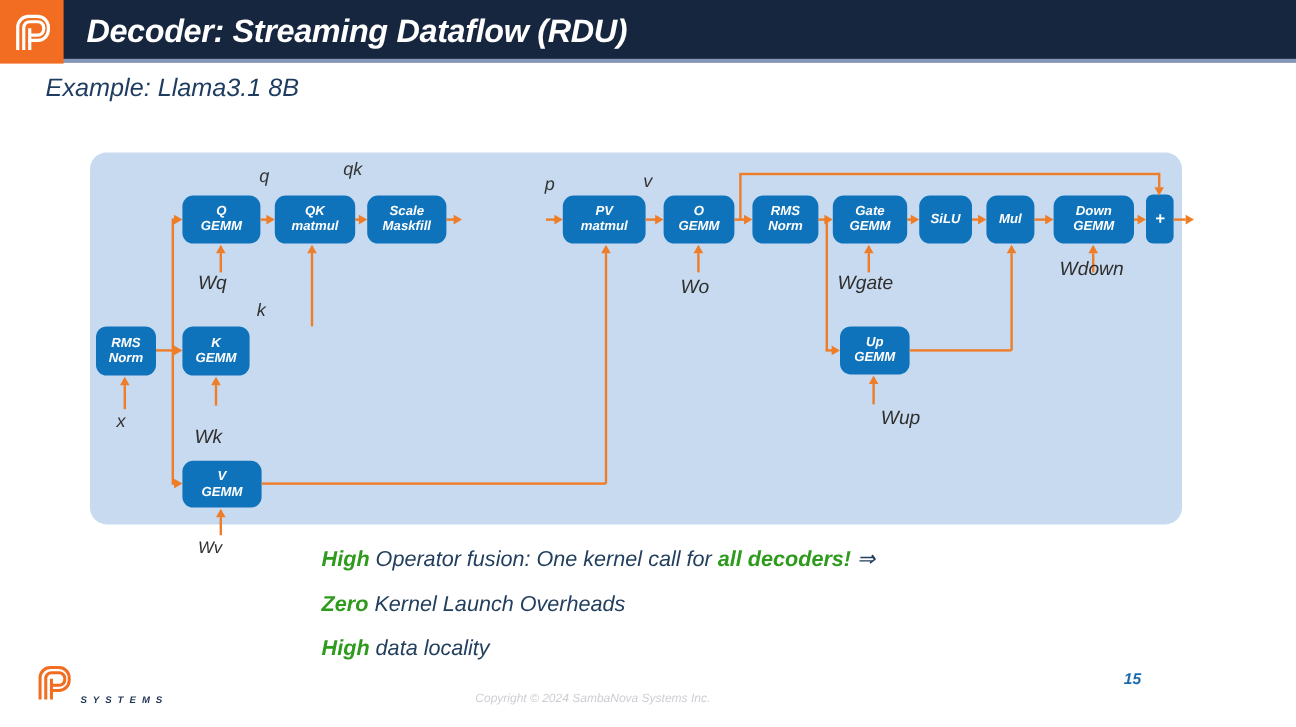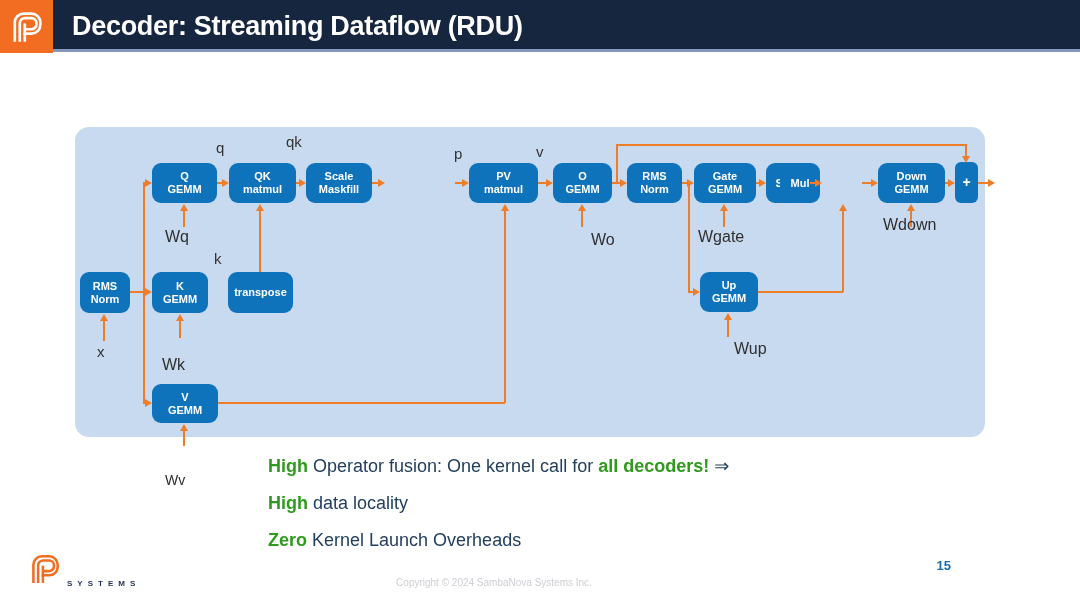--- a/index.html
+++ b/index.html
@@ -1,18 +1,18 @@
 <!DOCTYPE html>
 <html><head>
 <meta charset="utf-8">
 <style>
   * { margin:0; padding:0; box-sizing:border-box; }
   html,body { width:1080px; height:606px; }
   body { font-family:"Liberation Sans", sans-serif; background:#ffffff; position:relative; overflow:hidden; }
-  #slide { position:absolute; inset:0; width:988px; height:606px; background:#fff; }
+  #slide { position:absolute; inset:0; width:988px; height:606px; background:#fff;font-style:italic; }
 
   
   .topbar { position:absolute; left:0; top:0; width:1080px; height:52px;
             background:#16263e; border-bottom:3px solid #8496ba; }
   .logo-sq { position:absolute; left:0; top:0; width:53px; height:53px; background:#f26d21;
              display:flex; align-items:center; justify-content:center; z-index:2; }
   .title { position:absolute; left:72px; top:0; height:52px; line-height:52px;
            color:#ffffff; font-size:27px; font-weight:bold; letter-spacing:-0.3px; }
 
   .subtitle { position:absolute; left:38px; top:62px; font-size:21px; color:#1e3c5f; }
@@ -66,48 +66,48 @@
     <svg width="40" height="40" viewBox="0 0 36 36">
       <g fill="none" stroke="#ffffff" stroke-width="2.4" stroke-linecap="square">
         <path d="M7 30 V14 a8 8 0 0 1 8 -8 h7 a8 8 0 0 1 8 8 v2 a8 8 0 0 1 -8 8 h-6"></path>
         <path d="M11.5 30 V14.5 a4.5 4.5 0 0 1 4.5 -4.5 h6 a4.5 4.5 0 0 1 4.5 4.5 v1 a4.5 4.5 0 0 1 -4.5 4.5 h-5"></path>
         <path d="M16 30 V16"></path>
       </g>
     </svg>
   </div>
   <div class="title">Decoder: Streaming Dataflow (RDU)</div>
 
+  <div class="subtitle">Example: Llama3.1 8B</div>
 
   <div class="panel"></div>
 
   <div class="node" style="left:152px;top:163px;width:65px;height:40px">Q
 GEMM</div>
   <div class="node" style="left:229px;top:163px;width:67px;height:40px">QK
 matmul</div>
   <div class="node" style="left:306px;top:163px;width:66px;height:40px">Scale
 Maskfill</div>
   <div class="node" style="left:469px;top:163px;width:69px;height:40px">PV
 matmul</div>
   <div class="node" style="left:553px;top:163px;width:59px;height:40px">O
 GEMM</div>
   <div class="node" style="left:627px;top:163px;width:55px;height:40px">RMS
 Norm</div>
   <div class="node" style="left:694px;top:163px;width:62px;height:40px">Gate
 GEMM</div>
   <div class="node" style="left:766px;top:163px;width:44px;height:40px">SiLU</div>
-  <div class="node" style="left:780px;top:163px;width:40px;height:40px">Mul</div>
+  <div class="node" style="left:822px;top:163px;width:40px;height:40px">Mul</div>
   <div class="node" style="left:878px;top:163px;width:67px;height:40px">Down
 GEMM</div>
   <div class="node plus" style="left:955px;top:162px;width:23px;height:41px">+</div>
 
   <div class="node" style="left:80px;top:272px;width:50px;height:41px">RMS
 Norm</div>
   <div class="node" style="left:152px;top:272px;width:56px;height:41px">K
 GEMM</div>
-  <div class="node" style="left:228px;top:272px;width:65px;height:41px">transpose</div>
   <div class="node" style="left:700px;top:272px;width:58px;height:40px">Up
 GEMM</div>
 
   <div class="node" style="left:152px;top:384px;width:66px;height:39px">V
 GEMM</div>
 
   <div class="hl" style="left:217px;top:182px;width:6px"></div>
   <div class="ar" style="left:222px;top:179px"></div>
   <div class="hl" style="left:296px;top:182px;width:4px"></div>
   <div class="ar" style="left:299px;top:179px"></div>
@@ -175,31 +175,31 @@
   <div class="au" style="left:180px;top:424px"></div>
 
   <div class="elabel" style="left:216px;top:139px">q</div>
   <div class="elabel" style="left:286px;top:133px">qk</div>
   <div class="elabel" style="left:454px;top:145px">p</div>
   <div class="elabel" style="left:536px;top:143px">v</div>
   <div class="elabel" style="left:214px;top:250px">k</div>
   <div class="elabel" style="left:97px;top:343px">x</div>
 
   <div class="wlabel" style="left:165px;top:228px">Wq</div>
-  <div class="wlabel" style="left:591px;top:231px">Wo</div>
+  <div class="wlabel" style="left:567px;top:231px">Wo</div>
   <div class="wlabel" style="left:698px;top:228px">Wgate</div>
   <div class="wlabel" style="left:883px;top:216px">Wdown</div>
   <div class="wlabel" style="left:162px;top:356px">Wk</div>
   <div class="wlabel" style="left:734px;top:340px">Wup</div>
-  <div class="wlabel" style="left:165px;top:472px;font-size:14px">Wv</div>
+  <div class="wlabel" style="left:165px;top:448px;font-size:14px">Wv</div>
 
   <div class="takeaways">
     <div><span class="green">High</span><span> Operator fusion: One kernel call for </span><span class="green">all decoders!</span><span> ⇒</span></div>
+    <div><span class="green">Zero</span><span> Kernel Launch Overheads</span></div>
     <div><span class="green">High</span><span> data locality</span></div>
-    <div><span class="green">Zero</span><span> Kernel Launch Overheads</span></div>
   </div>
 
   <div class="f-logo">
     <svg width="38" height="38" viewBox="0 0 36 36">
       <g fill="none" stroke="#f26d21" stroke-width="2.4" stroke-linecap="square">
         <path d="M7 30 V14 a8 8 0 0 1 8 -8 h7 a8 8 0 0 1 8 8 v2 a8 8 0 0 1 -8 8 h-6"></path>
         <path d="M11.5 30 V14.5 a4.5 4.5 0 0 1 4.5 -4.5 h6 a4.5 4.5 0 0 1 4.5 4.5 v1 a4.5 4.5 0 0 1 -4.5 4.5 h-5"></path>
         <path d="M16 30 V16"></path>
       </g>
     </svg>

